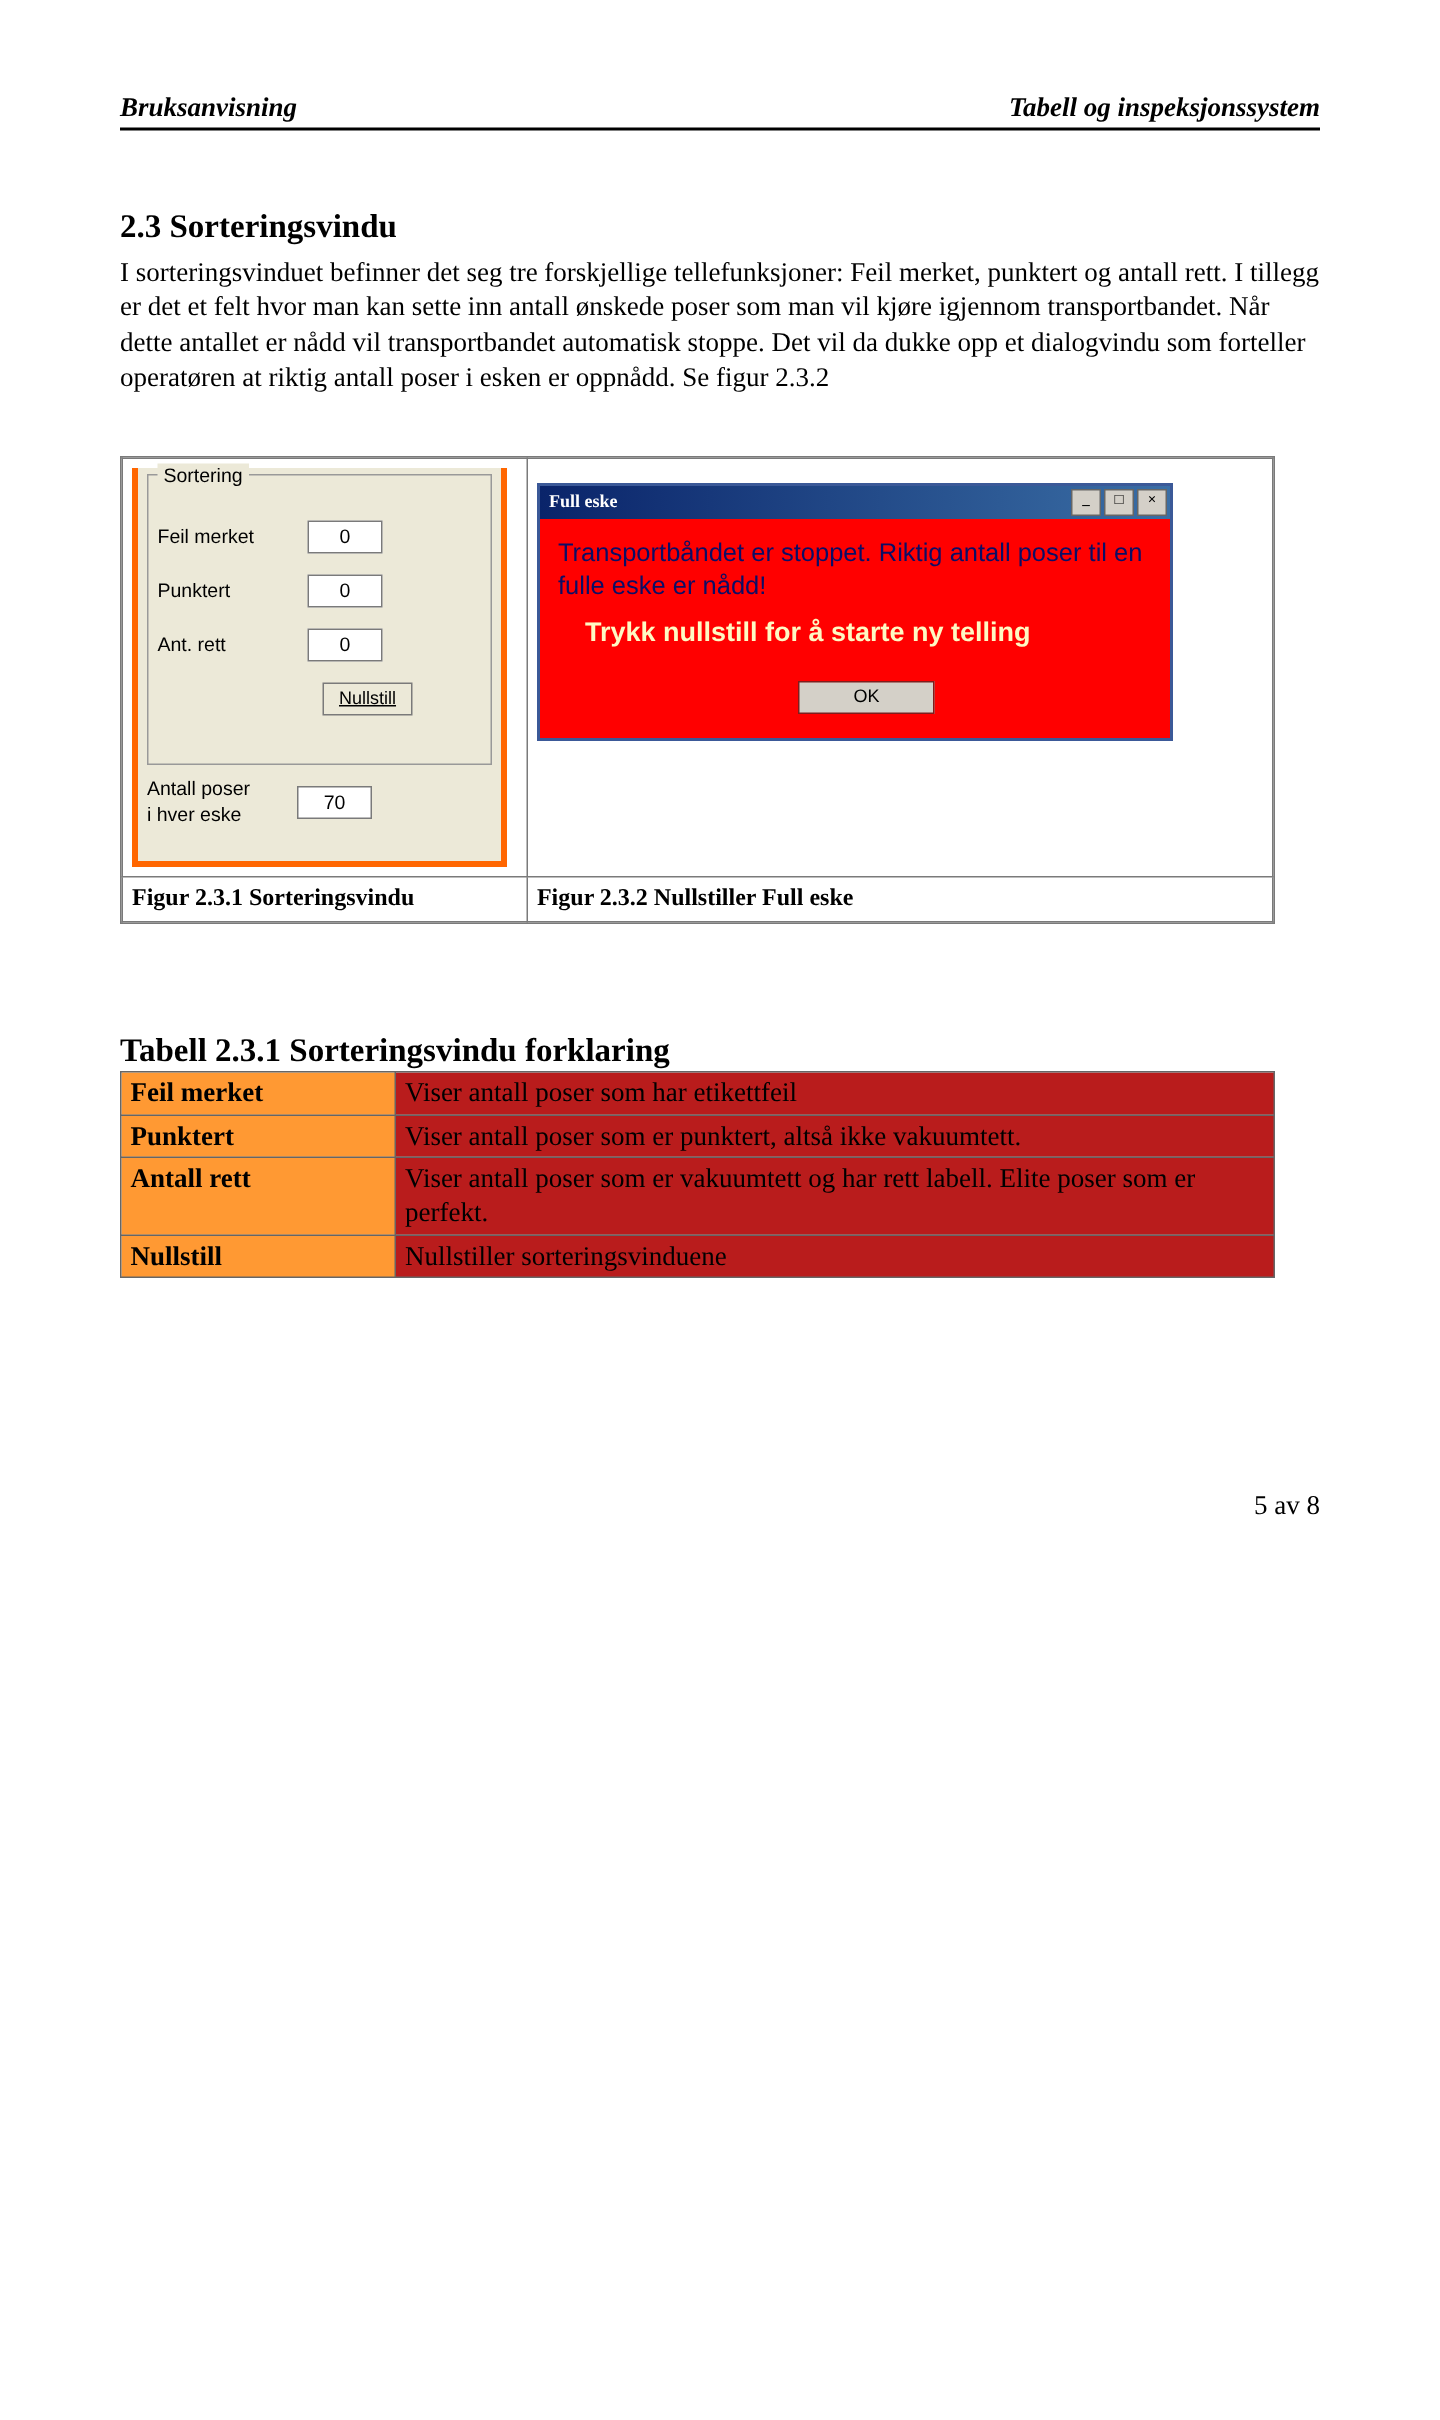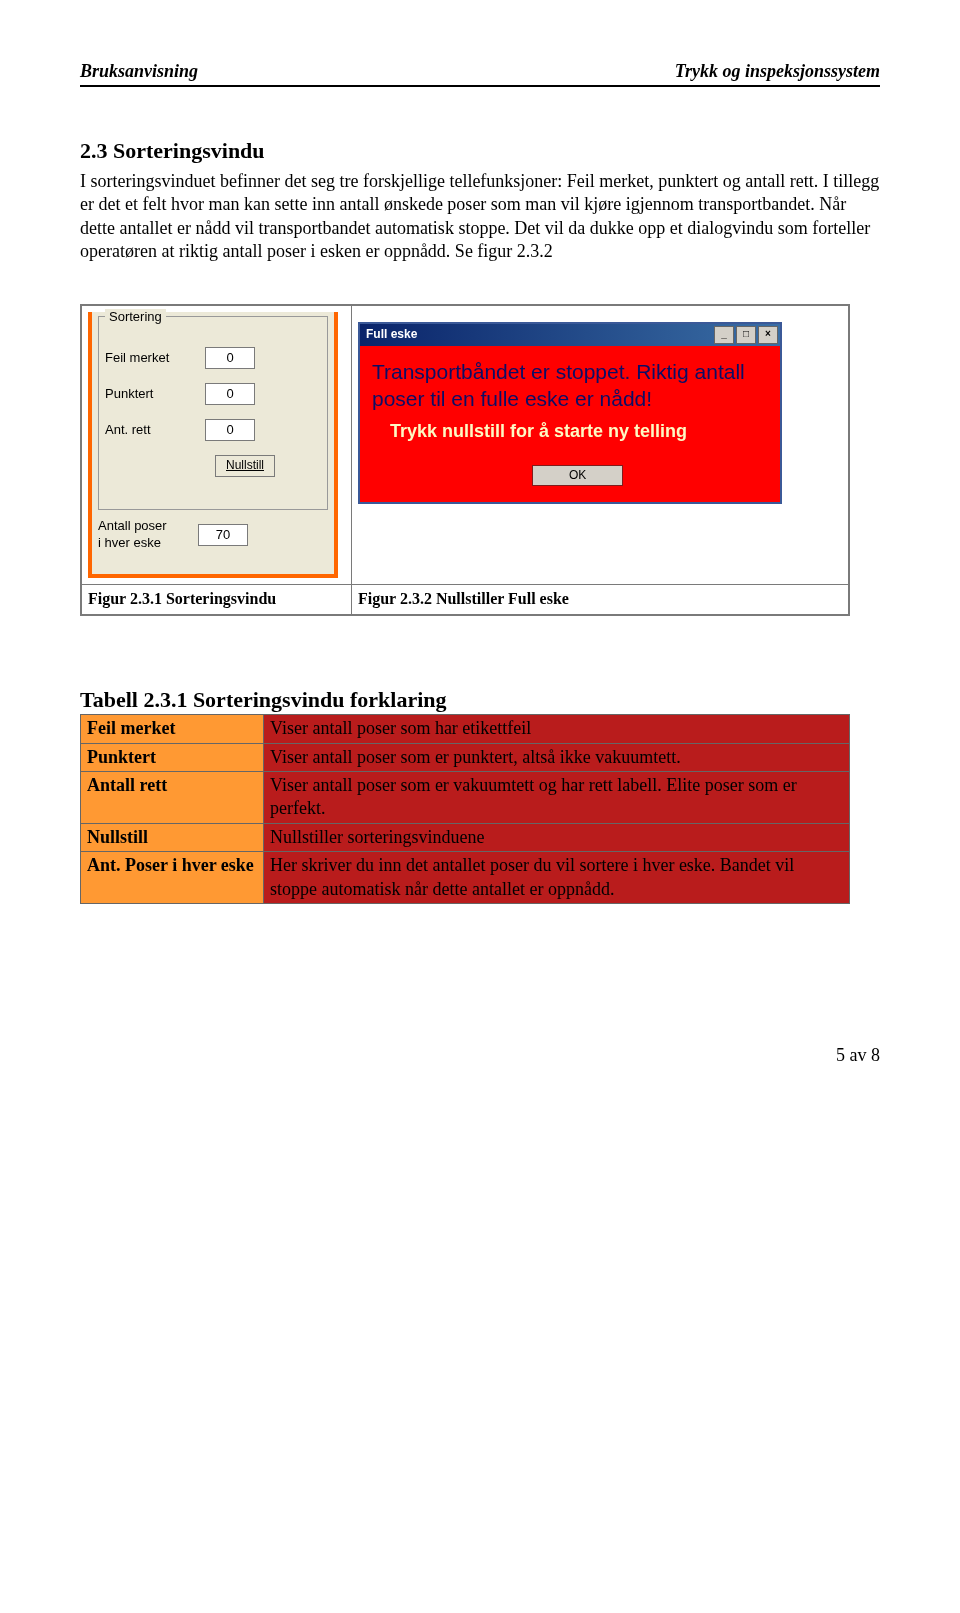--- a/index.html
+++ b/index.html
@@ -111,39 +111,40 @@
   }
   .titlebar {
     background: linear-gradient(to right, #0a246a, #3a6ea5);
     color: white;
     display: flex;
     align-items: center;
     height: 22px;
     padding: 0 2px 0 6px;
     font-size: 12px;
     font-weight: bold;
+    font-family: Liberation Serif, serif;
   }
   .titlebar-text { flex: 1; }
   .win-btn {
     width: 18px; height: 16px;
     background: #d4d0c8;
     border: 1px solid #666;
     margin-left: 2px;
     font-size: 10px;
     line-height: 14px;
     text-align: center;
     color: black;
   }
   .dialog-body {
     background: #ff0000;
     padding: 12px 12px 16px 12px;
   }
   .dlg-msg {
     color: #0b0e66;
-    font-size: 21px;
+    font-size: 17px;
     font-family: Arial, sans-serif;
     margin-bottom: 8px;
   }
   .dlg-msg2 {
     color: #fef9c3;
     font-size: 18px;
     font-family: Arial, sans-serif;
     margin: 6px 0 18px 18px;
     font-weight: bold;
   }
@@ -185,21 +186,21 @@
     text-align: right;
     margin-top: 140px;
     font-size: 18px;
   }
 </style>
 </head>
 <body>
 
 <div class="header-row">
   <span>Bruksanvisning</span>
-  <span>Trykk og inspeksjonssystem</span>
+  <span>Tabell og inspeksjonssystem</span>
 </div>
 
 <div class="section-title">2.3 Sorteringsvindu</div>
 <div class="body-text">I sorteringsvinduet befinner det seg tre forskjellige tellefunksjoner: Feil merket, punktert og antall rett. I tillegg er det et felt hvor man kan sette inn antall ønskede poser som man vil kjøre igjennom transportbandet. Når dette antallet er nådd vil transportbandet automatisk stoppe. Det vil da dukke opp et dialogvindu som forteller operatøren at riktig antall poser i esken er oppnådd. Se figur 2.3.2</div>
 
 <table class="figure-row" style="border-collapse:collapse;">
   <tbody>
       <tr>
     <td class="fig-cell fig-left">
       <div class="sortering-panel">
@@ -269,20 +270,16 @@
     <td class="col-val">Viser antall poser som er punktert, altså ikke vakuumtett.</td>
   </tr>
   <tr>
     <td class="col-key">Antall rett</td>
     <td class="col-val">Viser antall poser som er vakuumtett og har rett labell. Elite poser som er perfekt.</td>
   </tr>
   <tr>
     <td class="col-key">Nullstill</td>
     <td class="col-val">Nullstiller sorteringsvinduene</td>
   </tr>
-  <tr>
-    <td class="col-key">Ant. Poser i hver eske</td>
-    <td class="col-val">Her skriver du inn det antallet poser du vil sortere i hver eske. Bandet vil stoppe automatisk når dette antallet er oppnådd.</td>
-  </tr>
 </tbody>
   </table>
 
 <div class="footer">5 av 8</div>
 
 </body></html>

